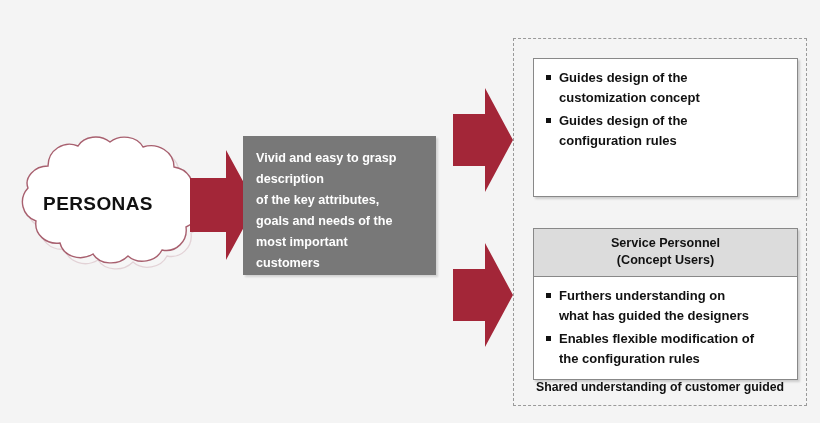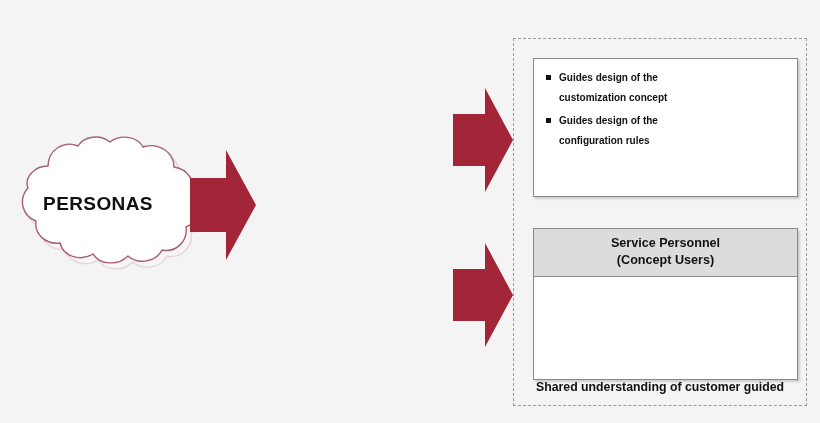--- a/index.html
+++ b/index.html
@@ -111,21 +111,21 @@
     margin-bottom: 3px;
   }
   .bullet-mark {
     width: 5px;
     height: 5px;
     background: #111111;
     margin: 7px 8px 0 2px;
     flex: 0 0 auto;
   }
   .bullet-text {
-    font-size: 10px;
+    font-size: 13px;
     font-weight: bold;
     line-height: 20px;
     color: #111111;
     white-space: pre-line;
   }
 
   
   .footer-note {
     position: absolute;
     left: 513px;
@@ -177,20 +177,27 @@
     </svg>
     <div class="cloud-label">PERSONAS</div>
   </div>
 
   <div class="arrow" style="left:190px; top:148px;">
     <svg width="68" height="116" viewBox="0 0 68 116" aria-hidden="true">
       <polygon points="0,30 36,30 36,2 66,57 36,112 36,84 0,84" fill="#a32638"></polygon>
     </svg>
   </div>
 
+  <div class="gray-box">
+    <p>Vivid and easy to grasp description
+of the key attributes,
+goals and needs of the
+most important
+customers</p>
+  </div>
 
   <div class="arrow" style="left:453px; top:86px;">
     <svg width="62" height="108" viewBox="0 0 62 108" aria-hidden="true">
       <polygon points="0,28 32,28 32,2 60,54 32,106 32,80 0,80" fill="#a32638"></polygon>
     </svg>
   </div>
 
   <div class="arrow" style="left:453px; top:241px;">
     <svg width="62" height="108" viewBox="0 0 62 108" aria-hidden="true">
       <polygon points="0,28 32,28 32,2 60,54 32,106 32,80 0,80" fill="#a32638"></polygon>
@@ -210,17 +217,29 @@
         <span class="bullet-mark"></span>
         <span class="bullet-text">Guides design of the
 configuration rules</span>
       </div>
     </div>
   </div>
 
   <div class="role-box box2">
     <div class="role-header">Service Personnel
 (Concept Users)</div>
+    <div class="role-body">
+      <div class="bullet-row">
+        <span class="bullet-mark"></span>
+        <span class="bullet-text">Furthers understanding on
+what has guided the designers</span>
+      </div>
+      <div class="bullet-row">
+        <span class="bullet-mark"></span>
+        <span class="bullet-text">Enables flexible modification of
+the configuration rules</span>
+      </div>
+    </div>
   </div>
 
   <div class="footer-note">Shared understanding of customer guided</div>
 
 </div>
 
 </body></html>

